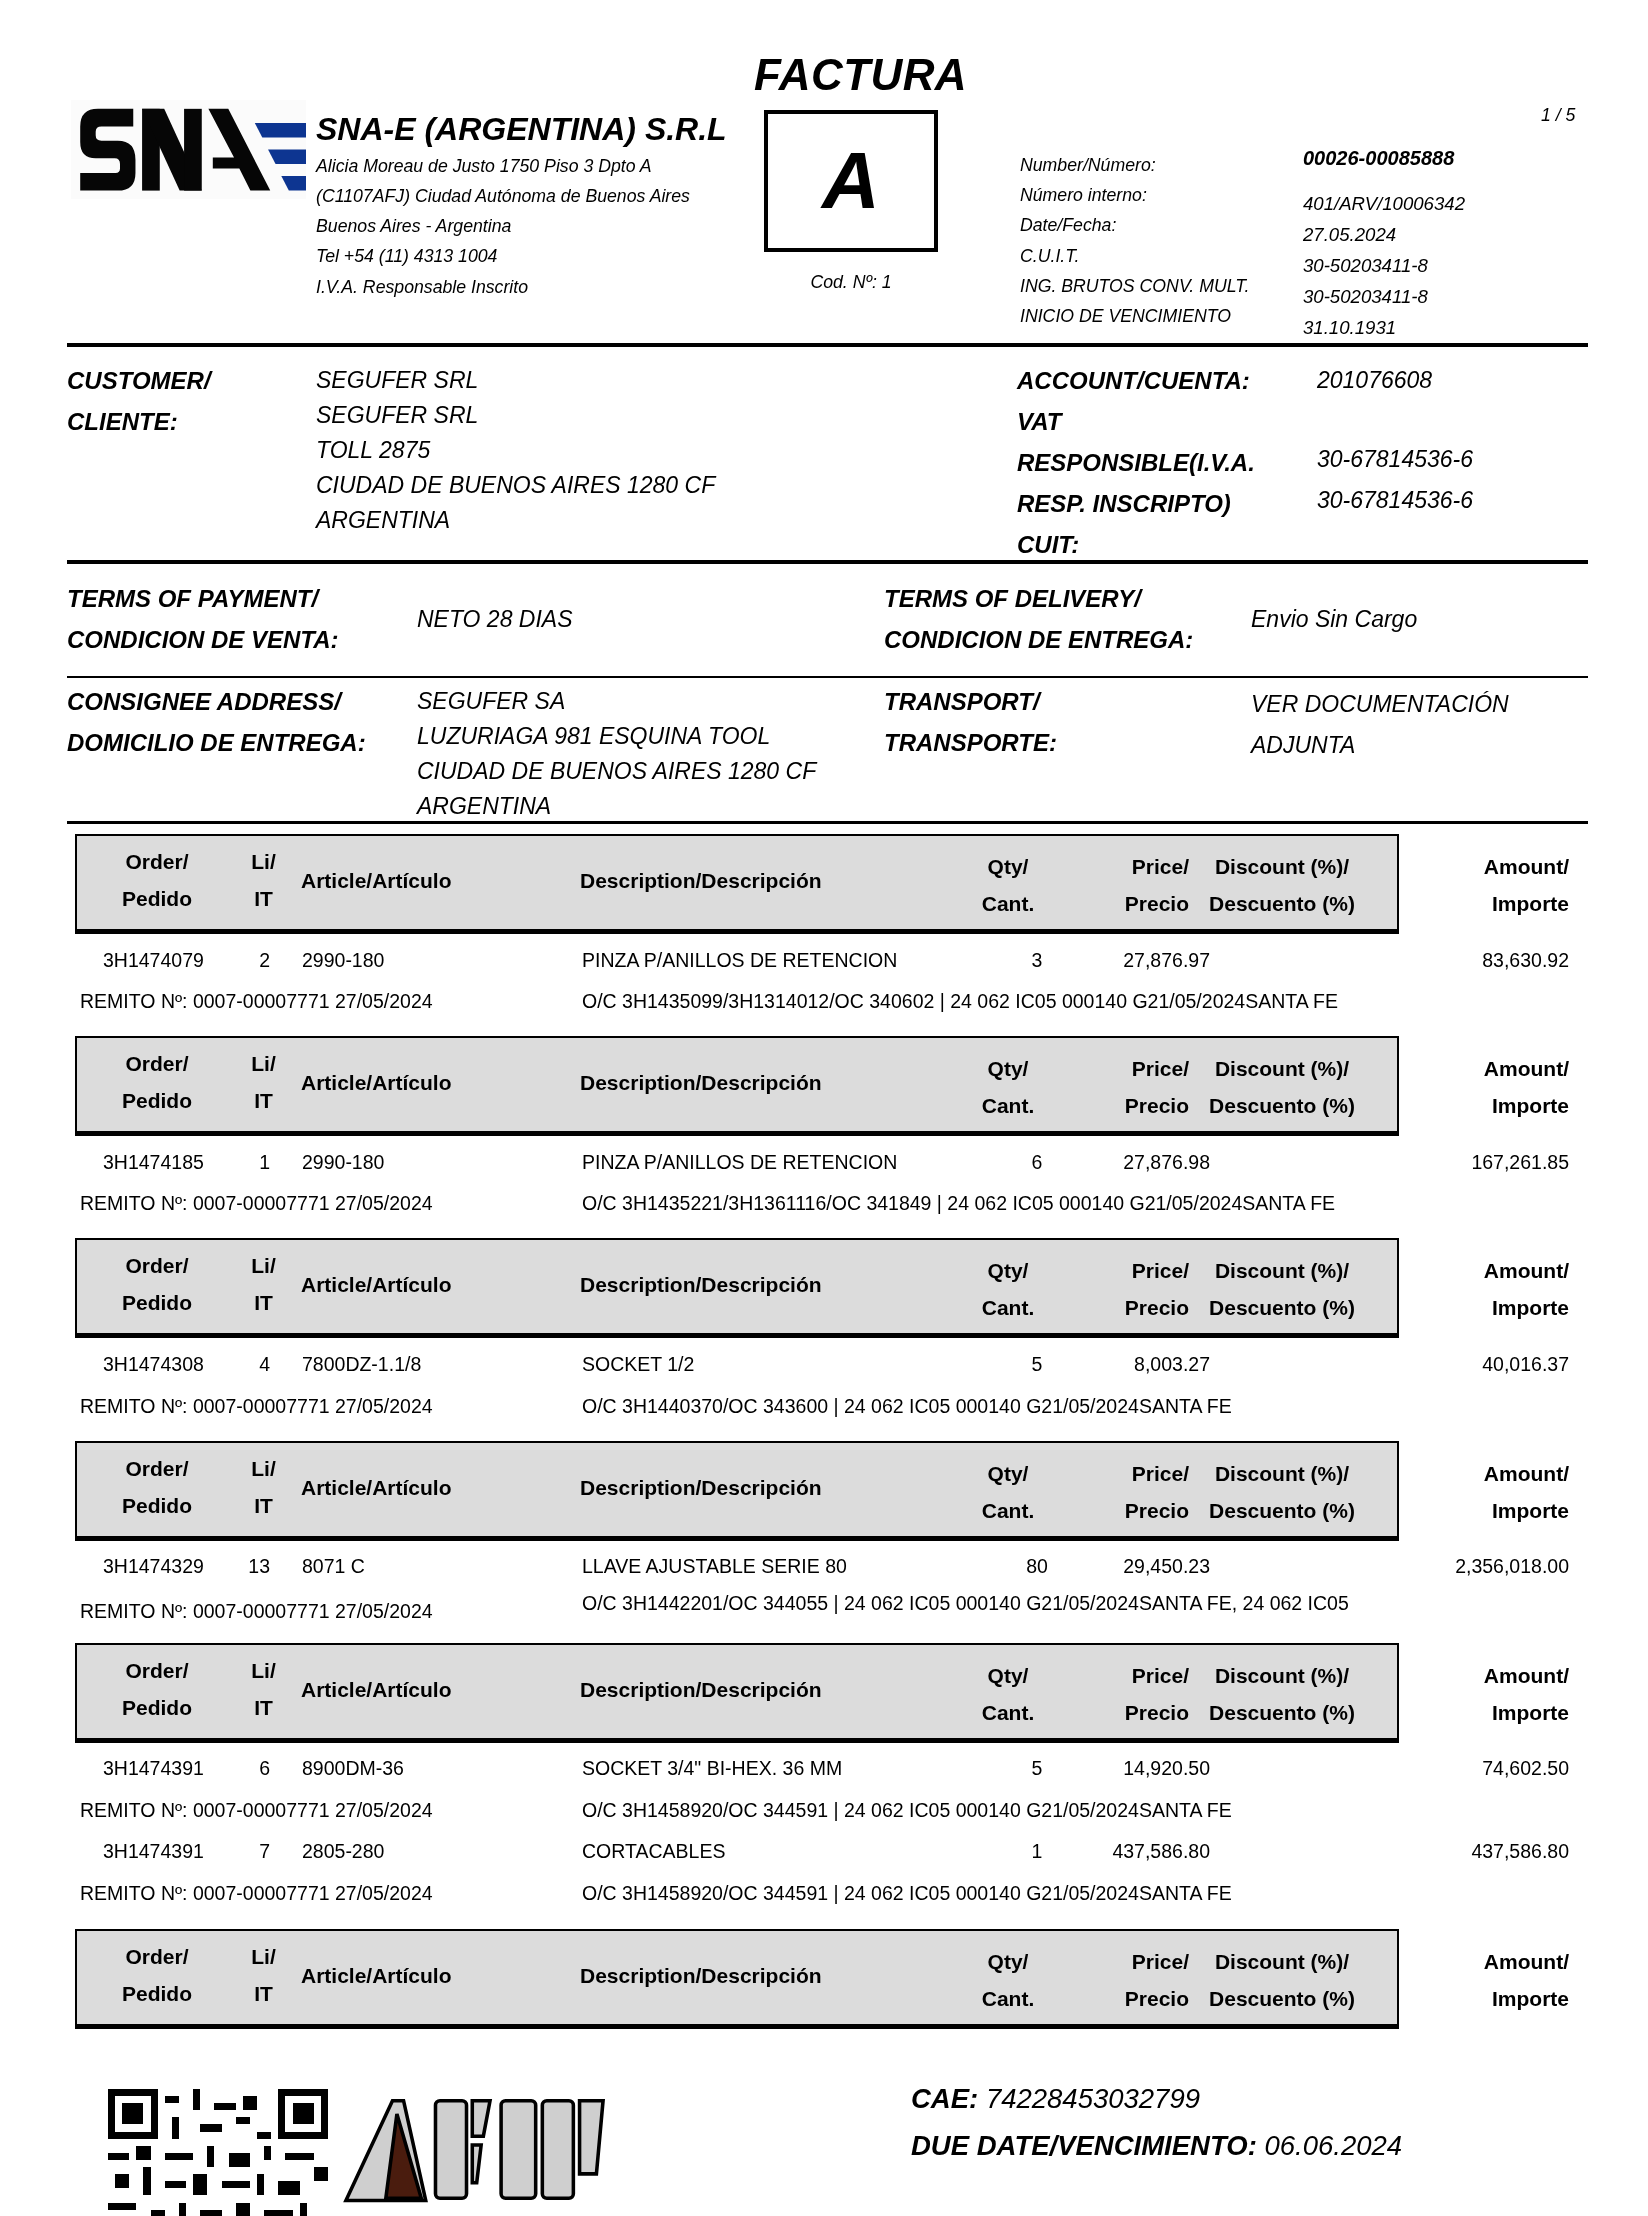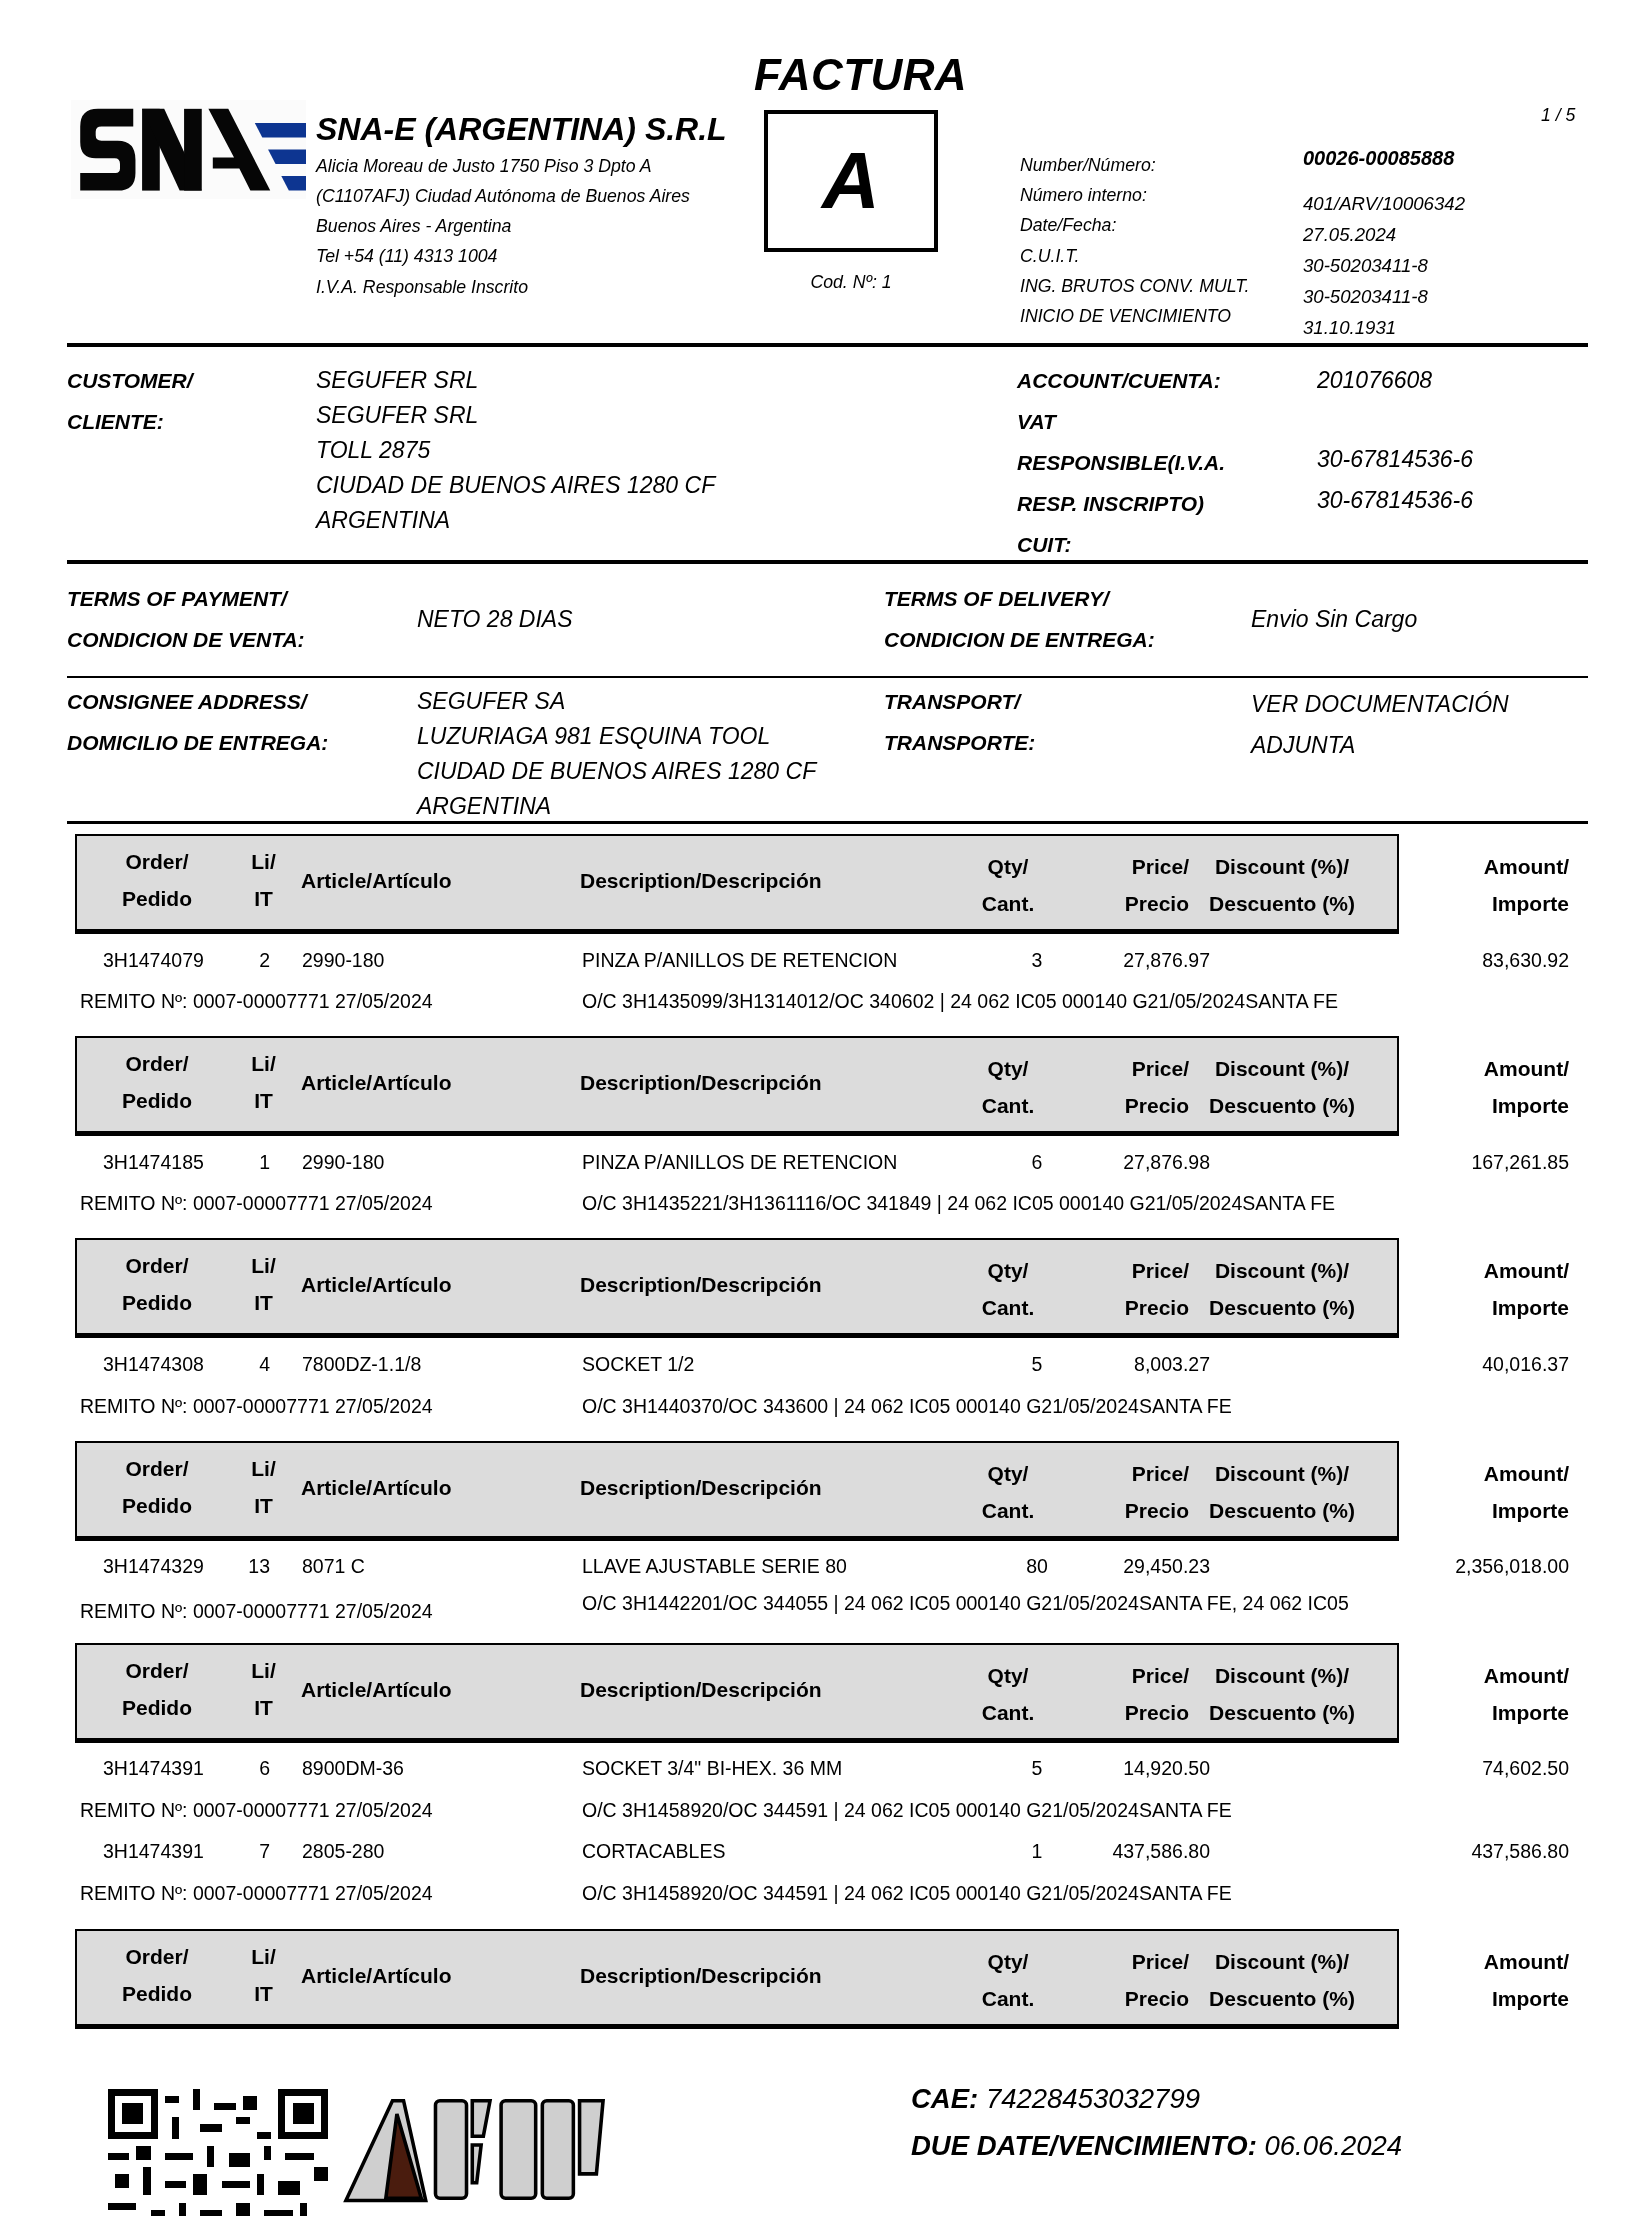--- a/index.html
+++ b/index.html
@@ -15,21 +15,21 @@
   .logo { left:71px; top:100px; width:235px; height:99px; background:#fbfbfb; }
   .company-name { left:316px; top:111px; font-size:32px; font-weight:bold; }
   .company-line { left:316px; font-size:17.7px; }
   .letter-box { left:764px; top:110px; width:174px; height:142px; border:4.4px solid #000; box-sizing:border-box;
                 display:flex; align-items:center; justify-content:center; font-size:80px; font-weight:bold; }
   .cod { left:764px; top:272px; width:174px; text-align:center; font-size:17.7px; }
   .meta-label { left:1020px; font-size:17.7px; }
   .meta-value { left:1303px; font-size:18.6px; }
 
   
-  .sec-label { font-size:21px; font-weight:bold; line-height:41px; }
+  .sec-label { font-size:24px; font-weight:bold; line-height:41px; }
   .sec-value { font-size:23px; line-height:35px; }
 
   
   .thead { position:absolute; left:75px; width:1324px; height:100px; background:#dcdcdc;
            border:2.7px solid #000; border-bottom-width:5.3px; box-sizing:border-box; }
   .th { position:absolute; font-size:21px; font-weight:bold; line-height:37px; }
   .td { position:absolute; font-size:19.5px; white-space:nowrap; }
   .r { text-align:right; }
   .c { text-align:center; }
 

